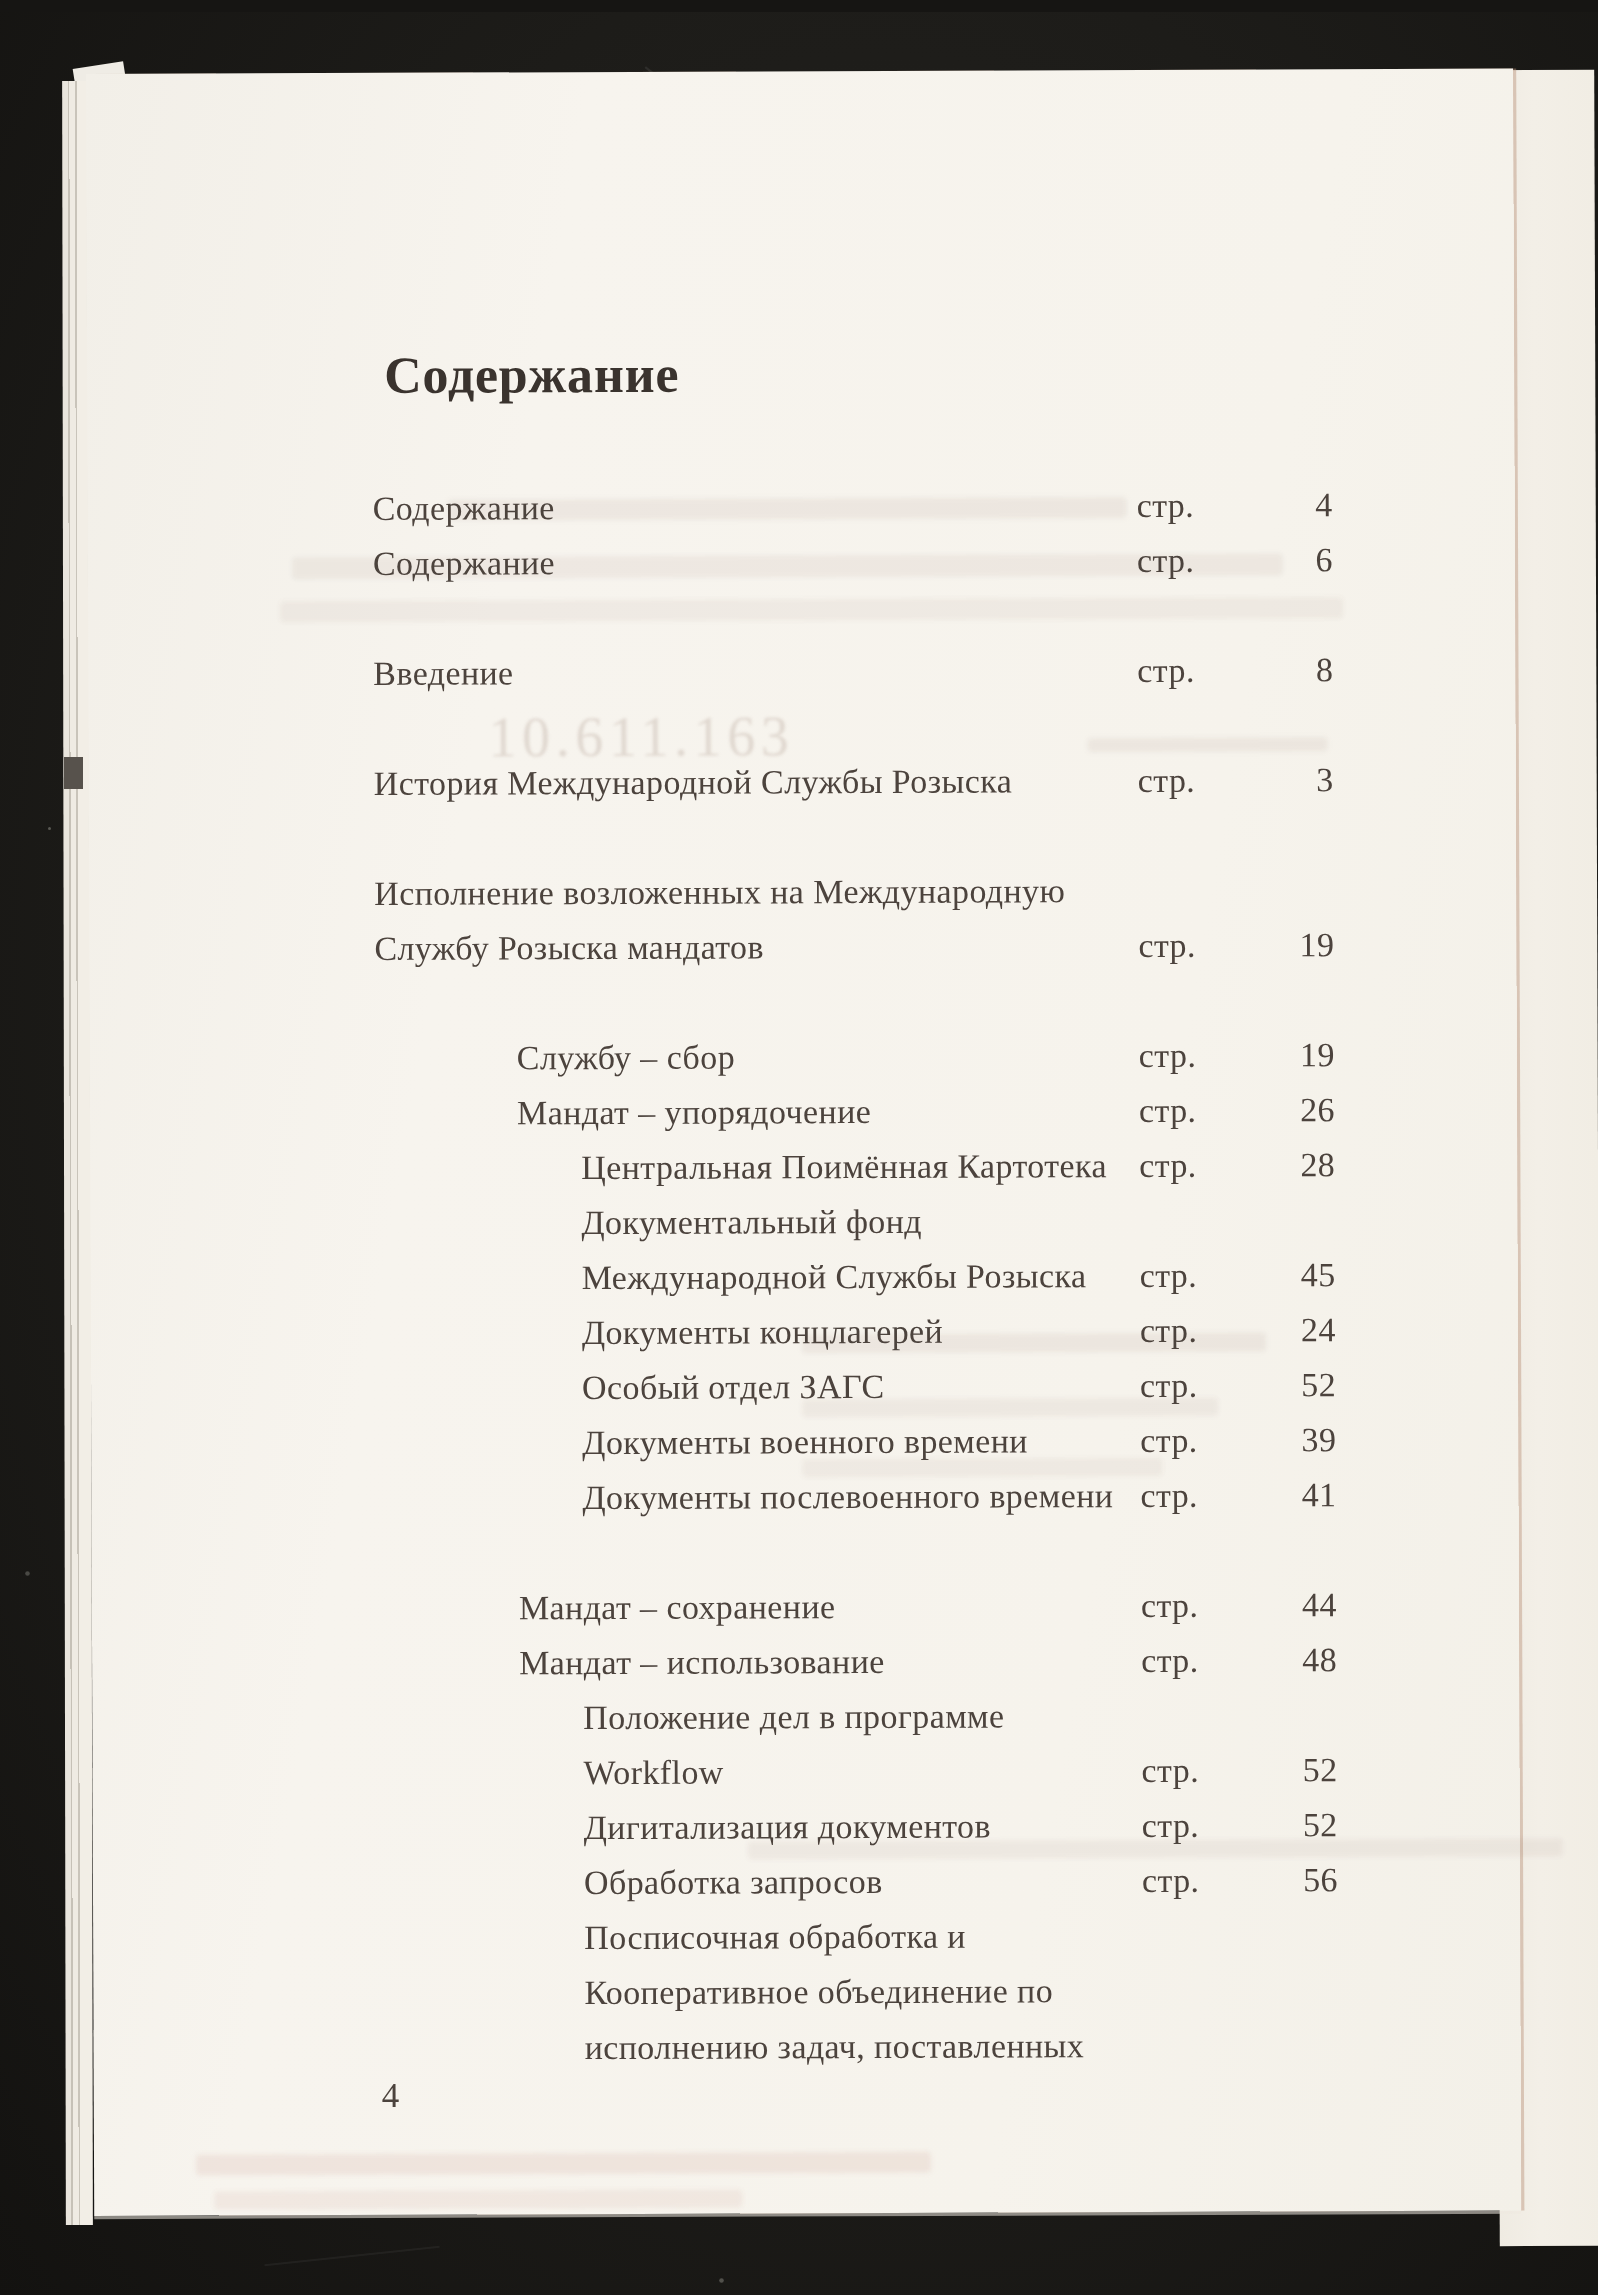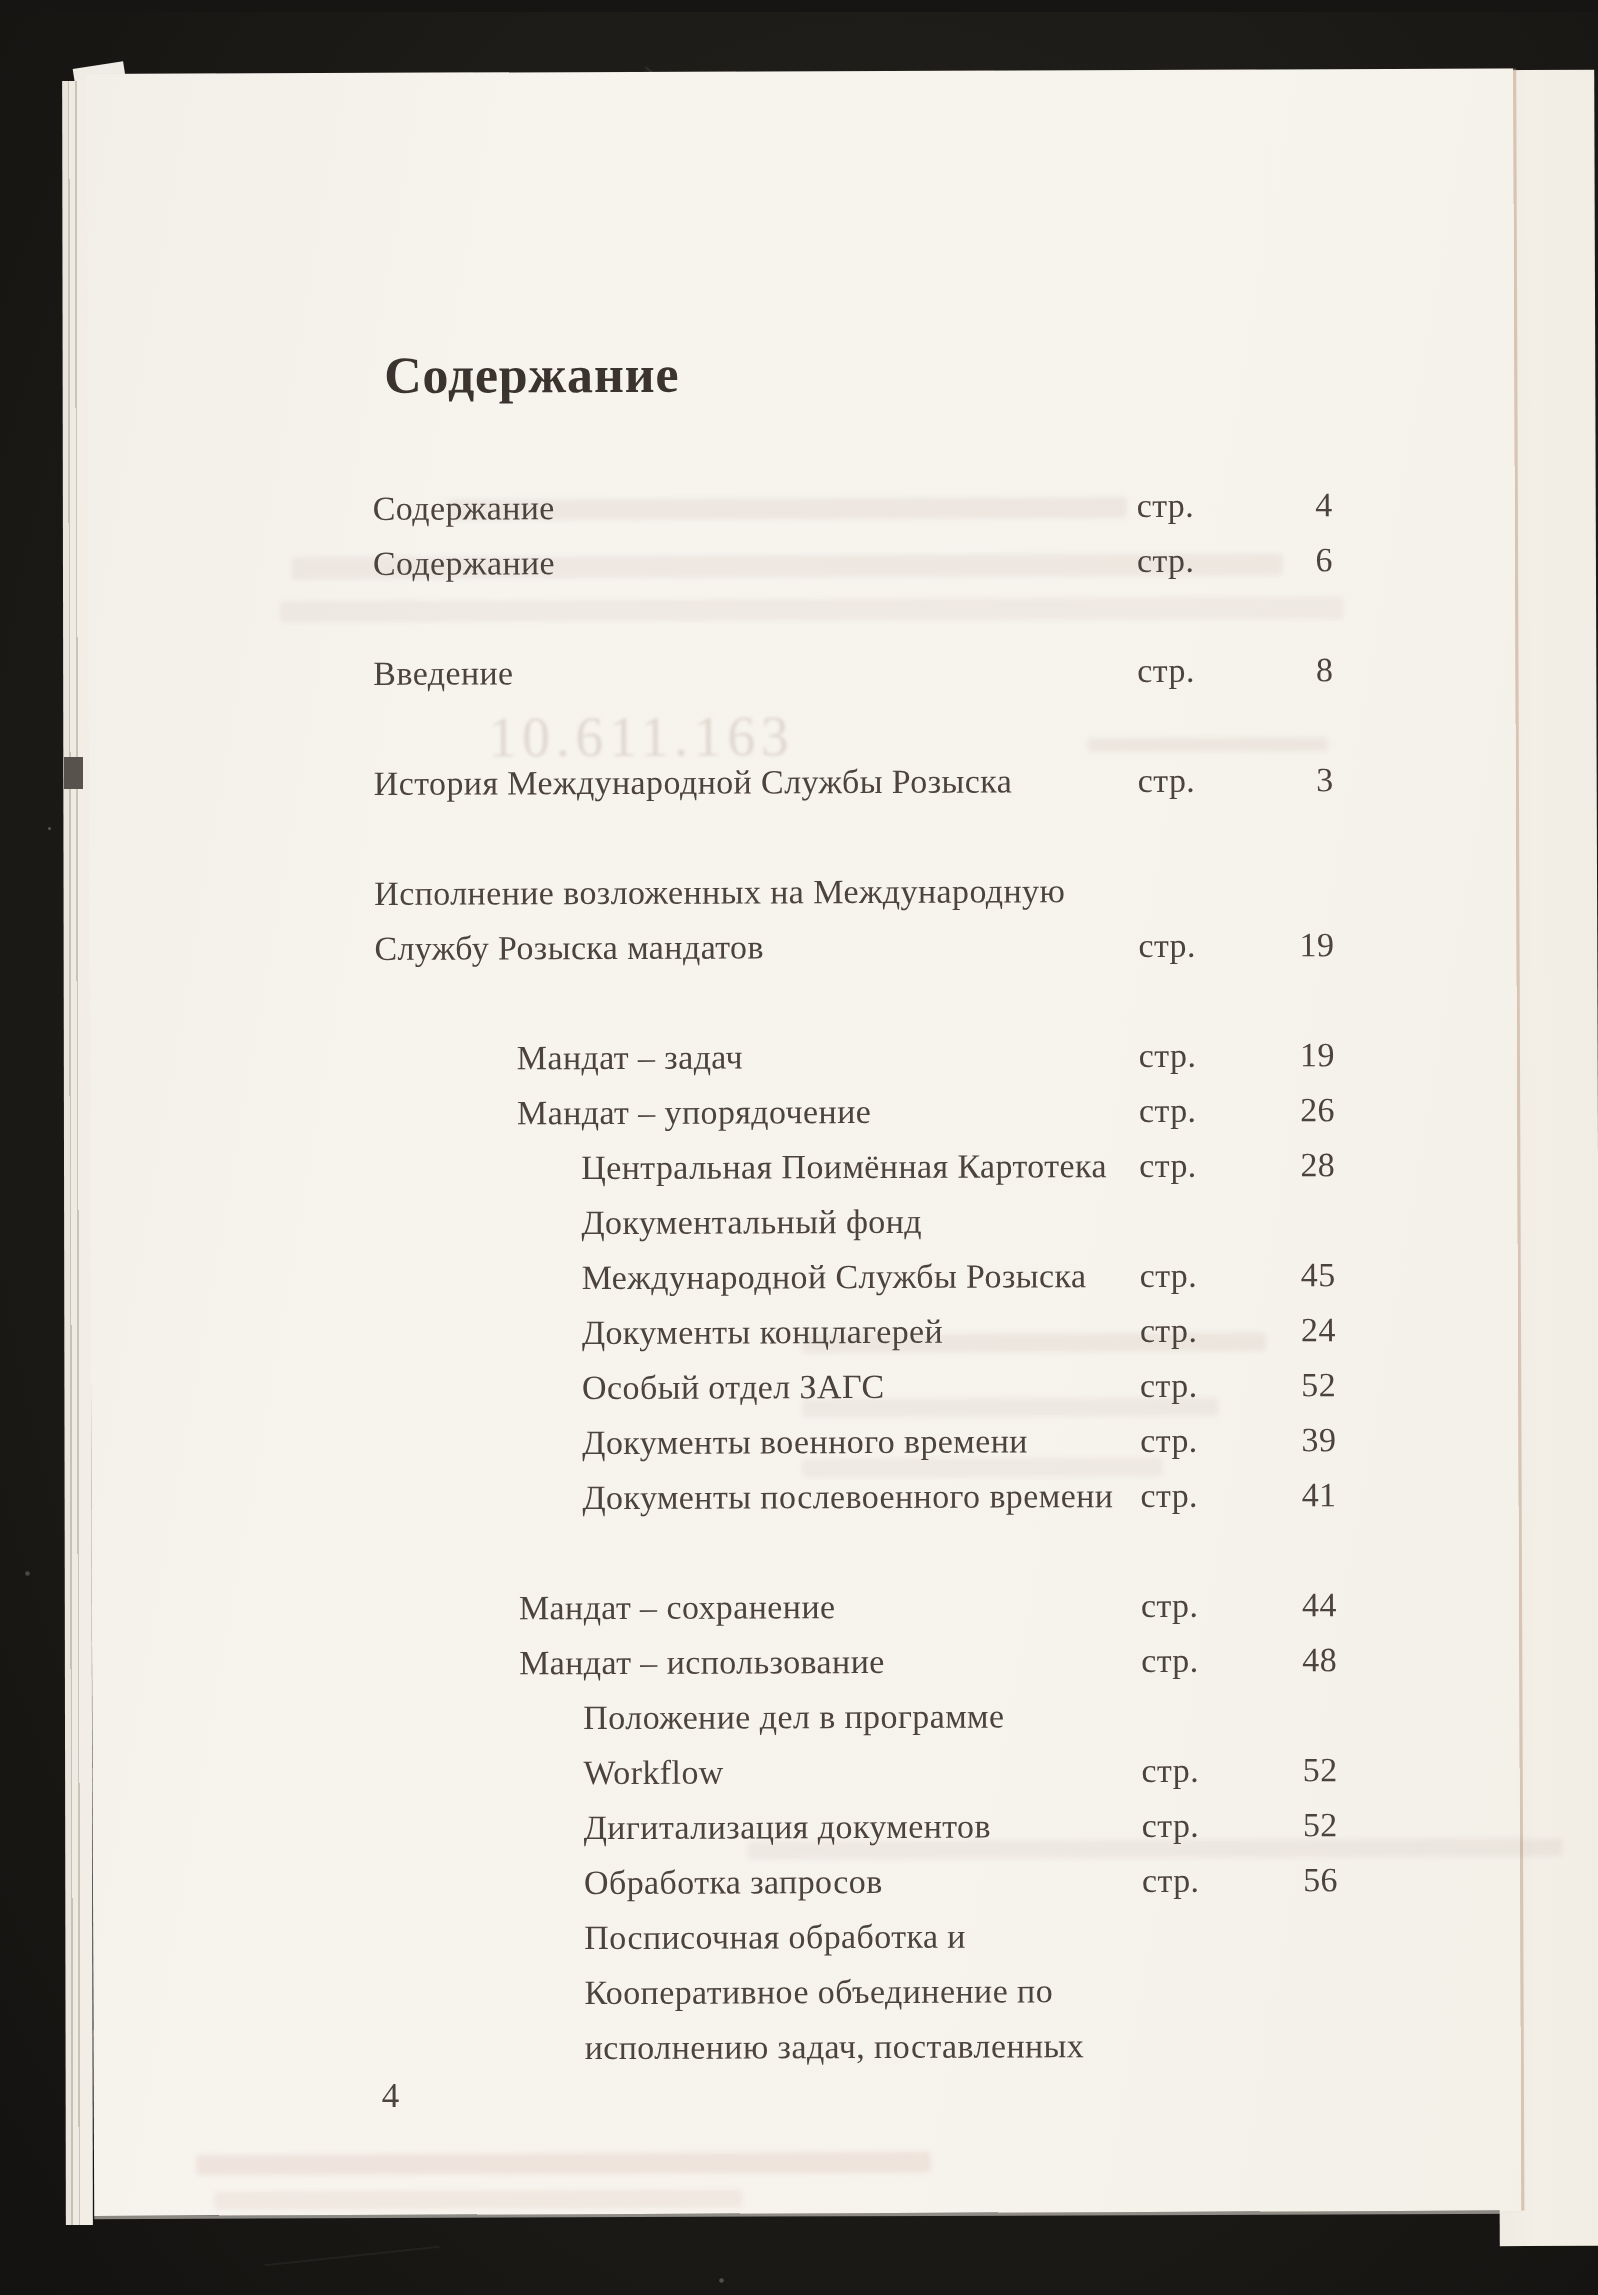--- a/index.html
+++ b/index.html
@@ -163,21 +163,21 @@
         <div class="row">
           <span class="label ind0">Исполнение возложенных на Международную</span>
         </div>
         <div class="row">
           <span class="label ind0">Службу Розыска мандатов</span>
           <span class="pstr">стр.</span>
           <span class="num">19</span>
         </div>
         <div class="row"></div>
         <div class="row">
-          <span class="label ind1">Мандат – задач</span>
+          <span class="label ind1">Службу – сбор</span>
           <span class="pstr">стр.</span>
           <span class="num">19</span>
         </div>
         <div class="row">
           <span class="label ind1">Мандат – упорядочение</span>
           <span class="pstr">стр.</span>
           <span class="num">26</span>
         </div>
         <div class="row">
           <span class="label ind2">Центральная Поимённая Картотека</span>

